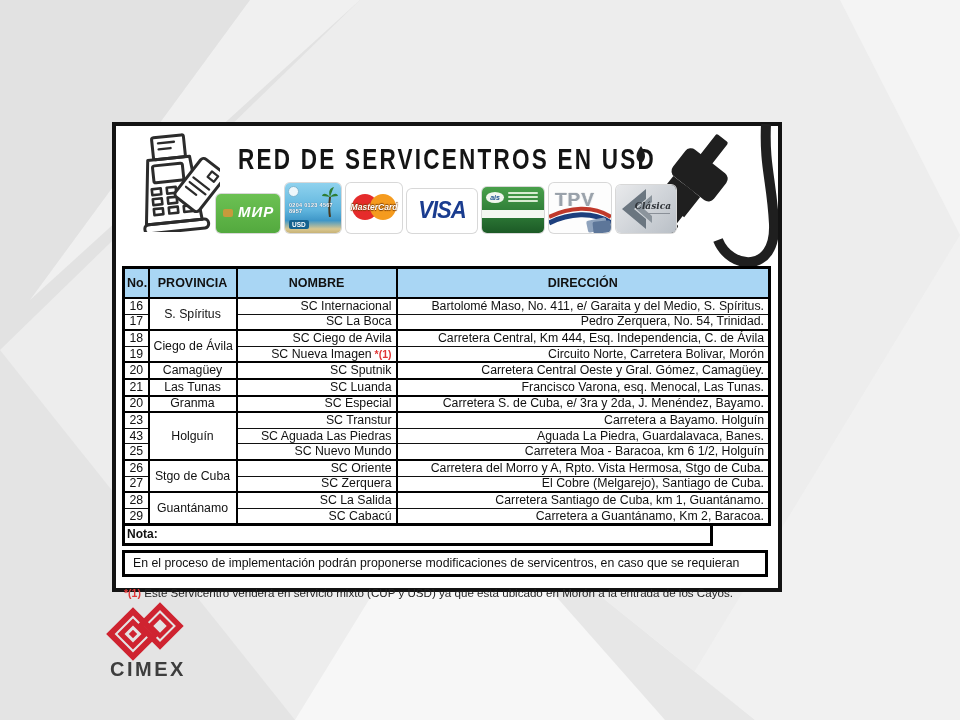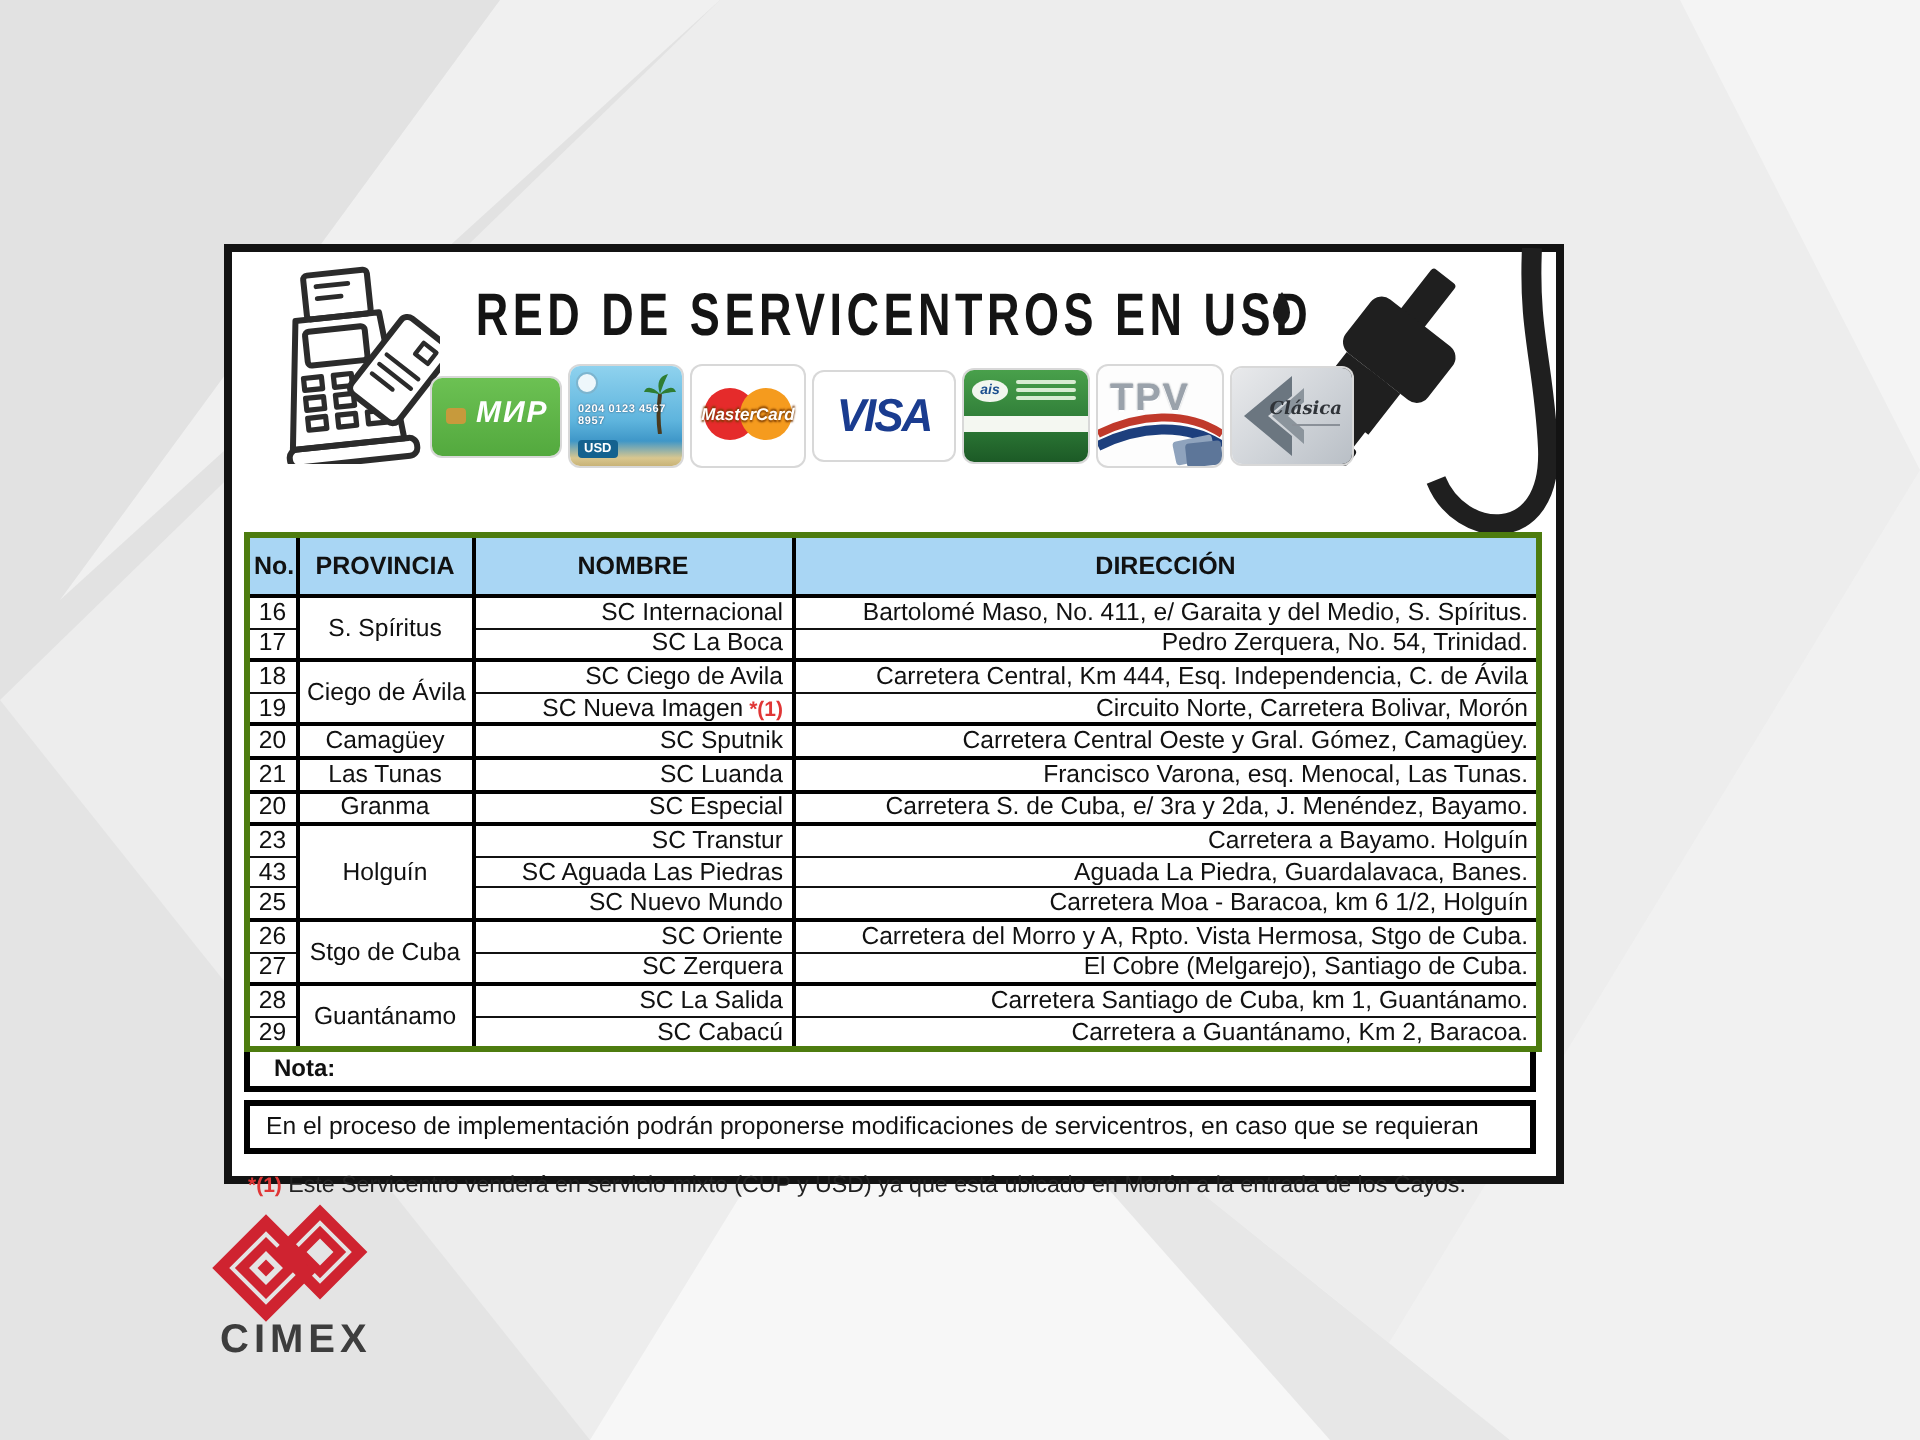--- a/index.html
+++ b/index.html
@@ -18,21 +18,21 @@
   .pos-icon{position:absolute;left:10px;top:4px;width:94px;height:102px;}
   .nozzle-icon{position:absolute;right:0px;top:-2px;width:160px;height:142px;}
 
   .title{
     position:absolute;left:0;right:0;top:18px;text-align:center;
     font-weight:bold;font-size:25px;color:#141414;letter-spacing:2.5px;
     transform:scale(0.9,1.2);transform-origin:50% 50%;white-space:nowrap;
   }
 
   
-  .cards-strip{position:absolute;left:100px;top:57px;display:flex;align-items:center;gap:5px;}
+  .cards-strip{position:absolute;left:100px;top:57px;display:flex;align-items:flex-end;gap:5px;}
   .pcard{border-radius:5px;position:relative;overflow:hidden;box-shadow:0 0 0 1px #d8d8d8;flex:none;}
   .pcard-mir{width:64px;height:39px;background:linear-gradient(#6cc153,#53a93e);}
   .pcard-mir .chip{position:absolute;left:7px;top:15px;width:10px;height:8px;background:#c79a3c;border-radius:2px;}
   .pcard-mir .mir-txt{position:absolute;left:22px;top:9px;color:#fff;font-weight:bold;font-size:15px;letter-spacing:1px;font-style:italic;}
   .pcard-beach{width:56px;height:50px;background:linear-gradient(180deg,#8fd2ee 0%,#5eb4dd 55%,#3f97c8 75%,#d9c78f 92%,#c8b377 100%);}
   .pcard-beach .palm{position:absolute;right:3px;top:4px;width:16px;height:30px;}
   .pcard-beach .bnum{position:absolute;left:4px;top:19px;color:#fff;font-size:5.5px;font-weight:bold;text-shadow:0 0 1px #246;letter-spacing:.3px;}
   .pcard-beach .usd{position:absolute;left:4px;bottom:4px;background:#14628f;color:#fff;font-size:6.5px;font-weight:bold;padding:1px 3px;border-radius:2px;}
   .pcard-beach .blogo{position:absolute;left:3px;top:3px;width:9px;height:9px;border-radius:50%;background:#eef7fb;border:1px solid #7db5cf;}
   .pcard-mc{width:56px;height:50px;background:#fff;}
@@ -48,40 +48,40 @@
   .pcard-ais .band{position:absolute;left:0;right:0;top:23px;height:8px;background:#f4f7f1;}
   .pcard-tpv{width:62px;height:50px;background:#fdfdfd;}
   .pcard-tpv .tpv-txt{position:absolute;left:6px;top:6px;color:#9aa2ab;font-size:19px;font-weight:bold;letter-spacing:1px;text-shadow:0 1px 0 #fff,0 0 1px #6a737c;}
   .pcard-tpv svg{position:absolute;left:0;top:0;}
   .pcard-clasica{width:60px;height:48px;background:linear-gradient(135deg,#e9eaec 0%,#cfd3d8 55%,#b9bfc6 100%);}
   .pcard-clasica .clas-txt{position:absolute;right:5px;top:16px;color:#2f3338;font-size:9px;font-family:"DejaVu Serif",serif;font-style:italic;font-weight:bold;padding-left:46px;}
   .pcard-clasica .clas-sub{position:absolute;right:6px;top:28px;width:24px;height:1px;background:#8a9098;}
 
   
   .table-wrap{position:absolute;left:6px;top:140px;width:646px;}
-  table.sc{border-collapse:collapse;table-layout:fixed;width:646px;border:3px solid #4d7c0f;}
+  table.sc{border-collapse:collapse;table-layout:fixed;width:646px;border:3px solid #000000;}
   table.sc th{
     border:2px solid #000;background:#a9d6f4;font-size:12.5px;font-weight:bold;
     height:28px;padding:0 2px;color:#111;
   }
   table.sc td{
     border-left:2px solid #000;border-right:2px solid #000;
     border-top:1px solid #111;border-bottom:1px solid #111;
     font-size:12.3px;height:14.6px;padding:0 4px;color:#111;
     white-space:nowrap;overflow:hidden;line-height:1.05;
   }
   table.sc tr.group-start td{border-top:2px solid #000;}
   td.col-no{text-align:center;padding:0 1px;}
   td.col-prov{text-align:center;}
   td.col-nom,td.col-dir{text-align:right;}
   .mark{color:#e03636;font-size:10.5px;font-weight:bold;}
 
   .nota-box{
-    width:646px;box-sizing:border-box;border:3px solid #000;border-top:none;
-    font-size:12px;font-weight:bold;padding:1px 12px 2px;color:#111;
+    width:591px;box-sizing:border-box;border:3px solid #000;border-top:none;
+    font-size:12px;font-weight:bold;padding:1px 2px 2px;color:#111;
   }
   .impl-box{
     width:646px;box-sizing:border-box;border:3px solid #000;margin-top:4px;
     font-size:12.3px;padding:3px 8px 4px;color:#111;
   }
   .footnote{margin-top:9px;font-size:11.6px;color:#222;padding-left:2px;}
   .footnote .mark{font-size:10.5px;}
 
   
   .cimex{position:absolute;left:96px;top:596px;width:116px;height:86px;}

